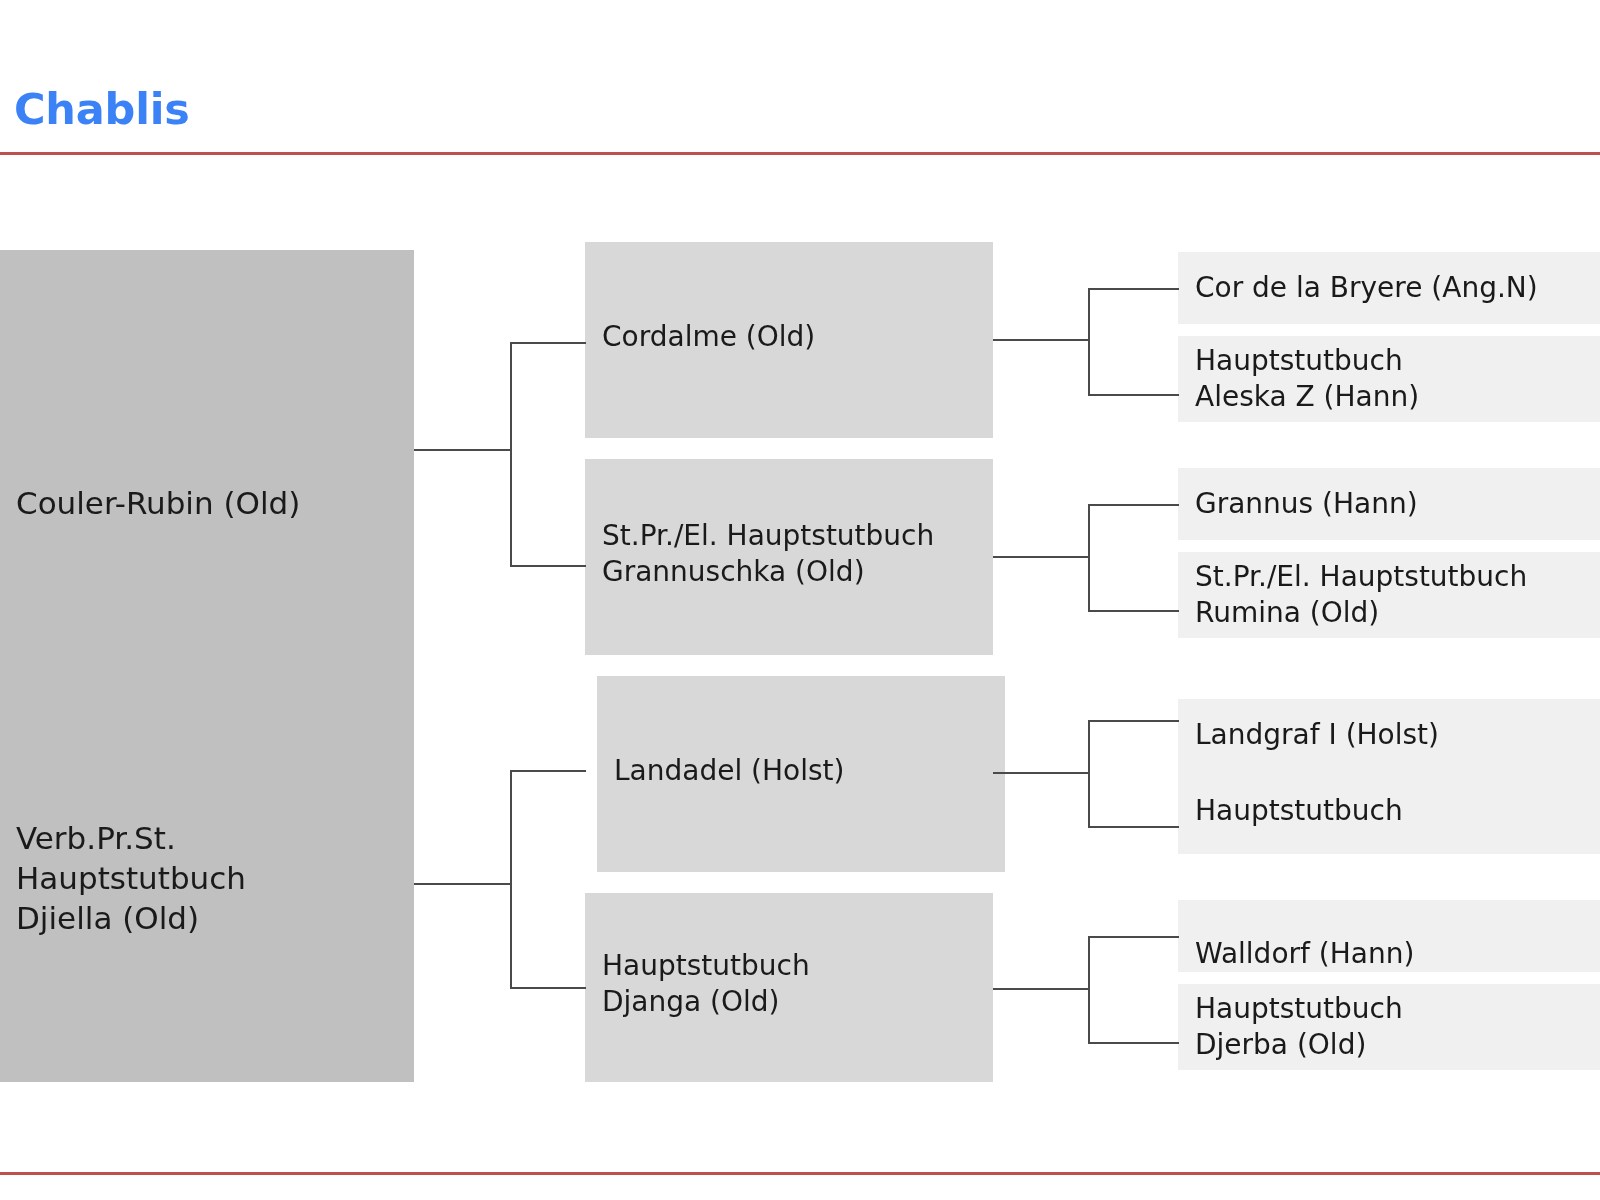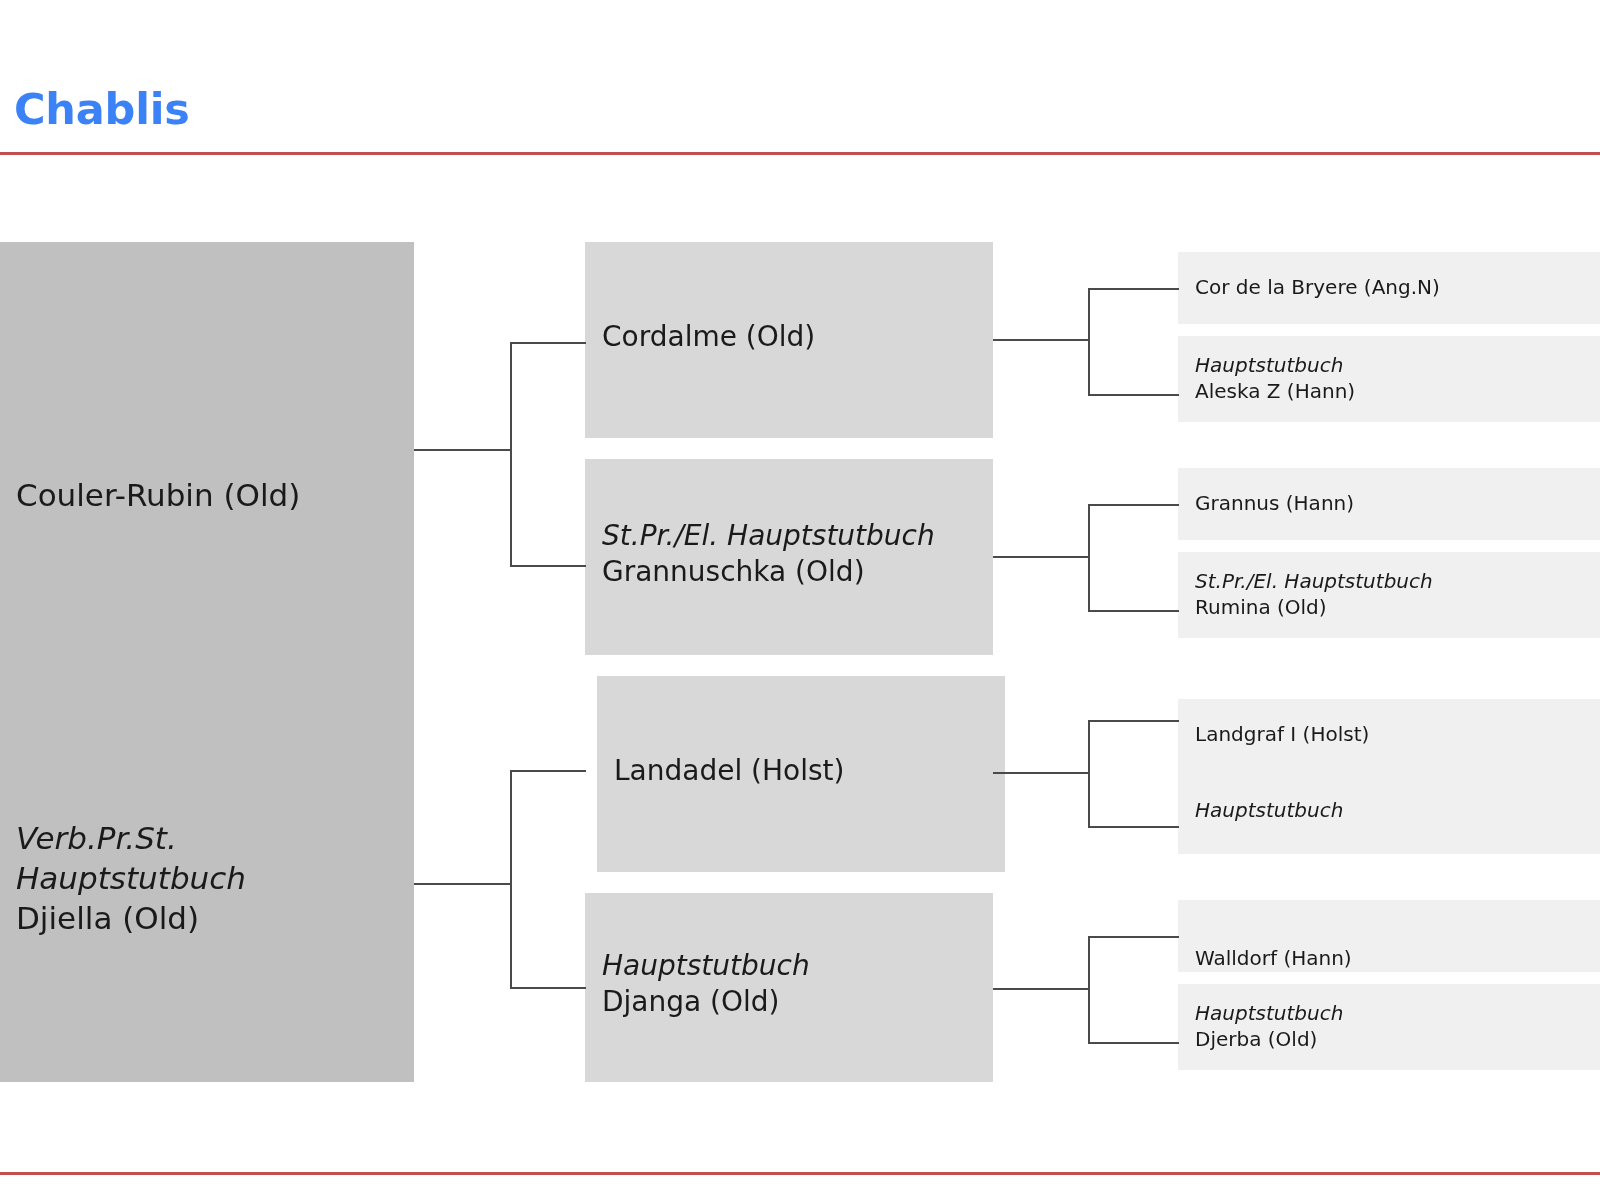--- a/index.html
+++ b/index.html
@@ -46,35 +46,34 @@
   .node {
     position: absolute;
     box-sizing: border-box;
     display: flex;
     flex-direction: column;
     justify-content: center;
     line-height: 1.28;
   }
   .node .name-prefix {
     display: block;
-    font-style: italic;
   }
   .node .name-main {
     display: block;
   }
 
   
   .gen1 {
     background: #c0c0c0;
     left: 0;
     width: 414px;
     padding: 0 16px 0 16px;
     font-size: 31px;
   }
-  .gen1-a { top: 242px;  height: 507px; }
+  .gen1-a { top: 250px;  height: 507px; }
   .gen1-b { top: 676px;  height: 406px; }
 
   
   .gen2 {
     background: #d8d8d8;
     left: 585px;
     width: 408px;
     padding: 0 0 7px 17px;
     font-size: 28px;
   }
@@ -82,21 +81,21 @@
   .gen2-b { top: 459px; height: 196px; }
   .gen2-c { top: 676px; height: 196px; margin-left: 12px; }
   .gen2-d { top: 893px; height: 189px; }
 
   
   .gen3 {
     background: #f0f0f0;
     left: 1178px;
     width: 422px;
     padding: 0 0 0 17px;
-    font-size: 20px;
+    font-size: 28px;
   }
   .gen3-1 { top: 252px; height: 72px; }
   .gen3-2 { top: 336px; height: 86px; }
   .gen3-3 { top: 468px; height: 72px; }
   .gen3-4 { top: 552px; height: 86px; }
   .gen3-5 { top: 684px; height: 72px; margin-top: 15px; }
   .gen3-6 { top: 768px; height: 86px; }
   .gen3-7 { top: 900px; height: 72px; justify-content: flex-end; }
   .gen3-8 { top: 984px; height: 86px; }
 

